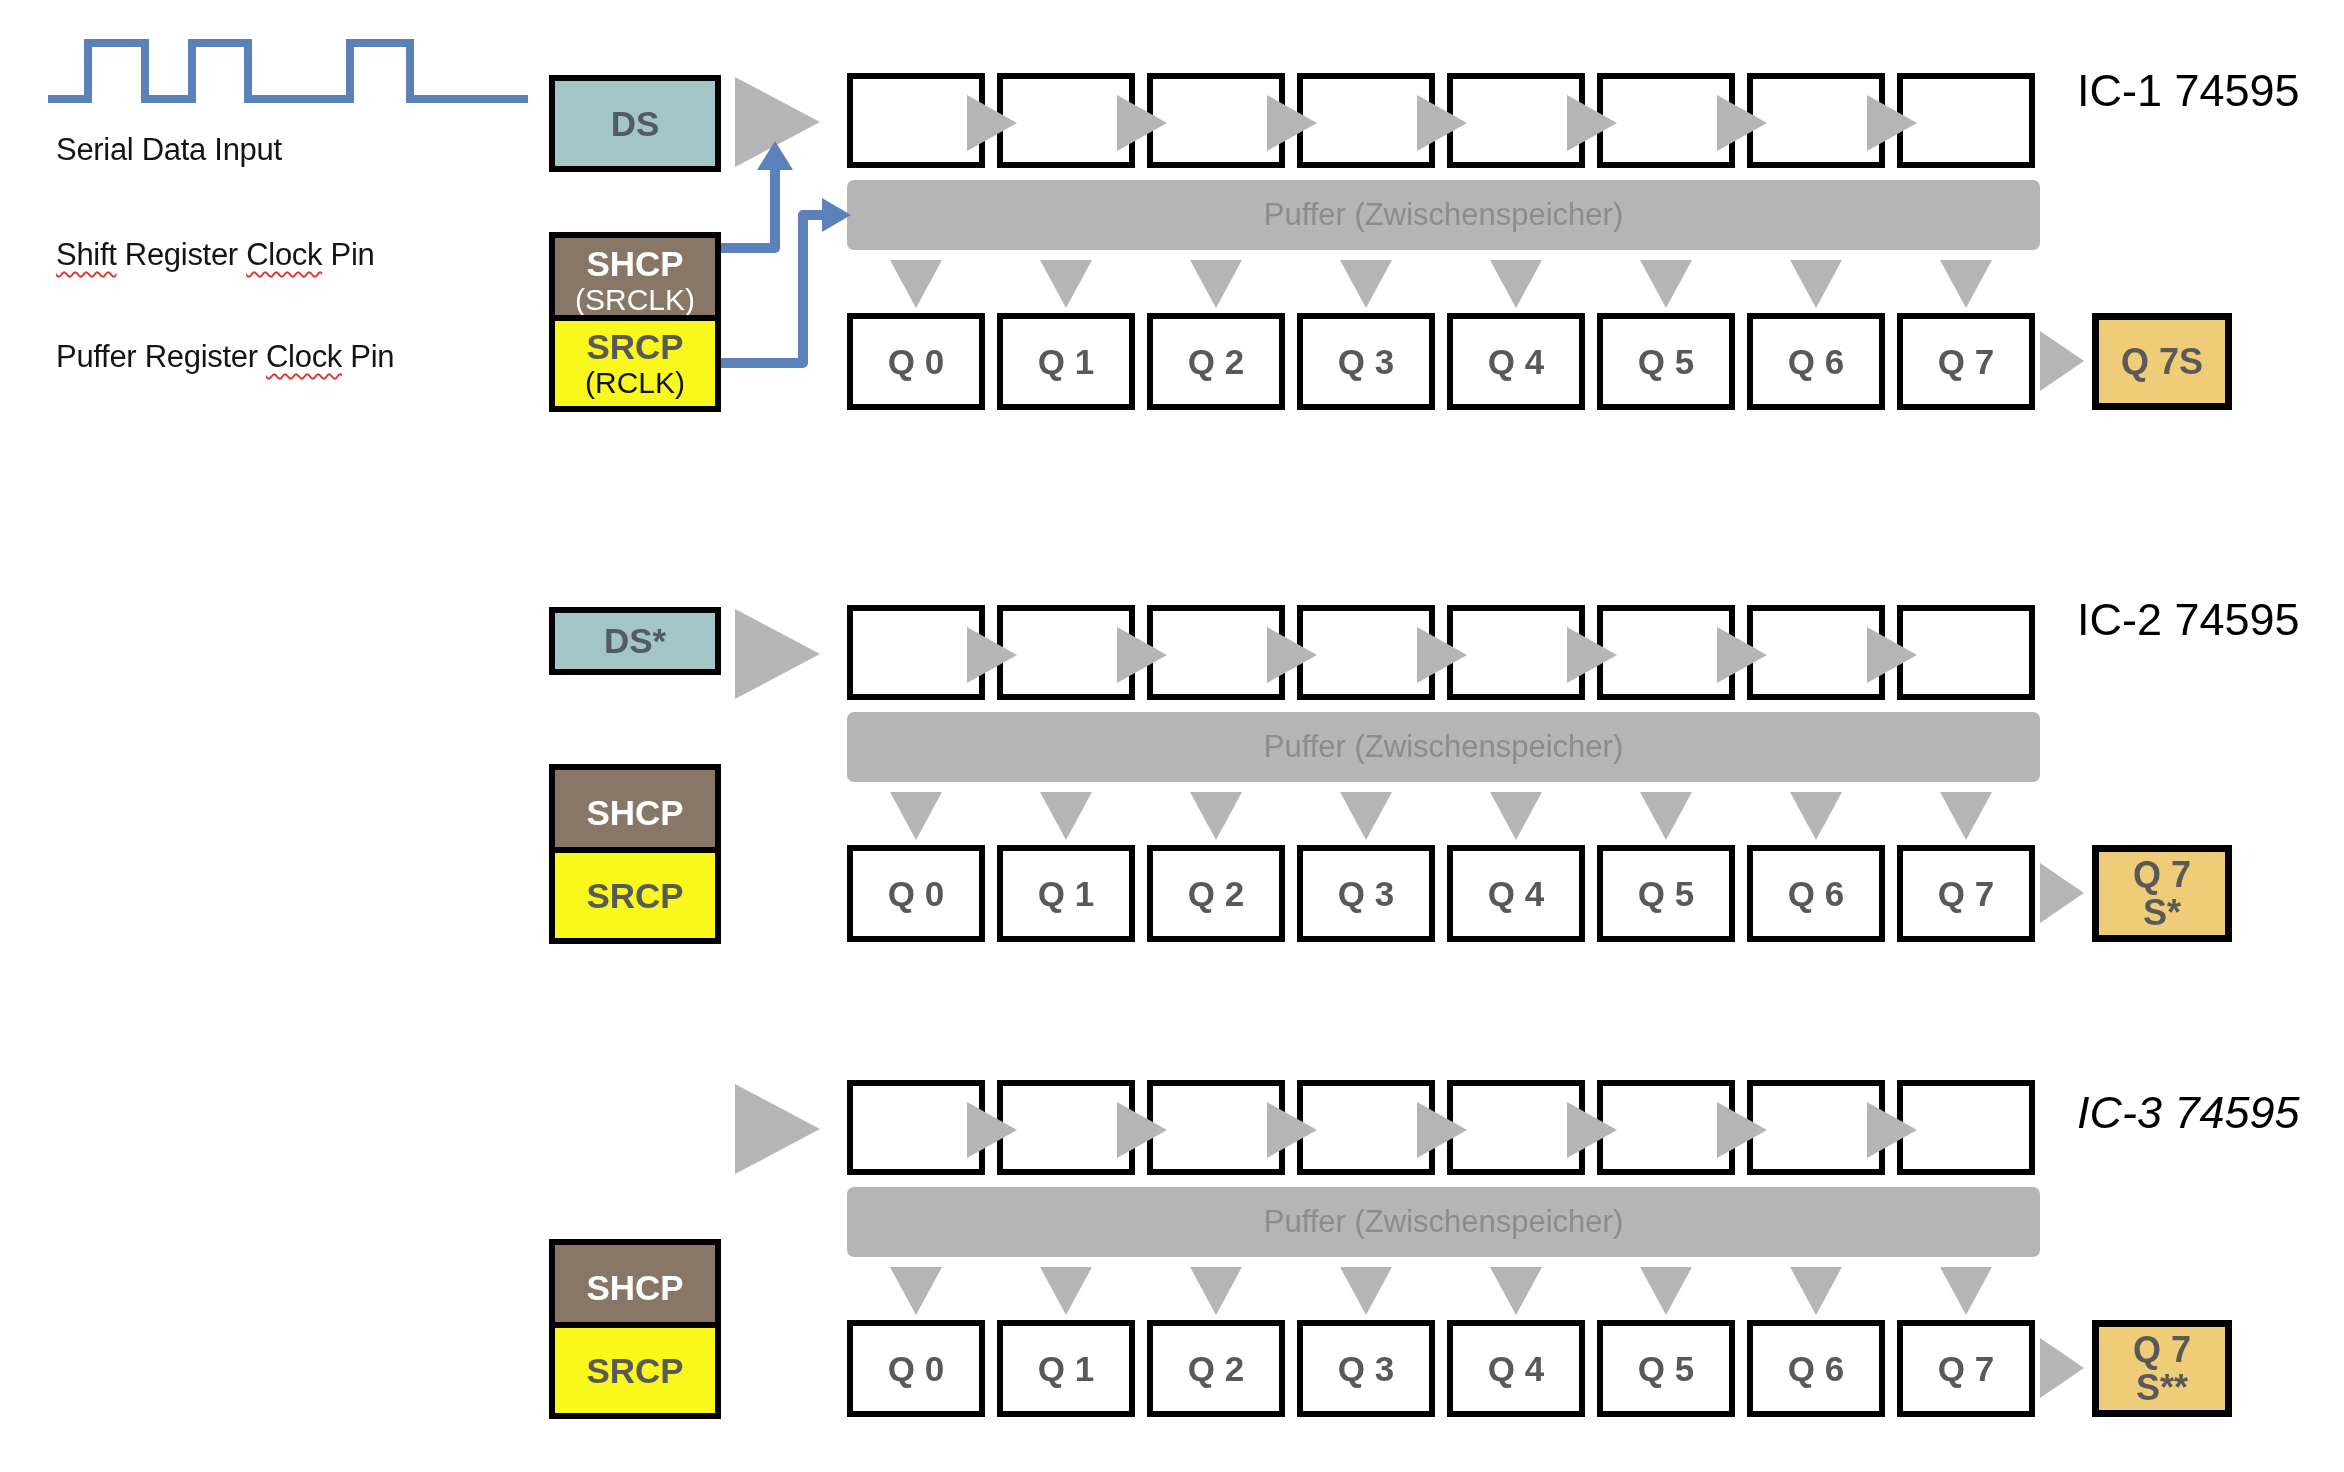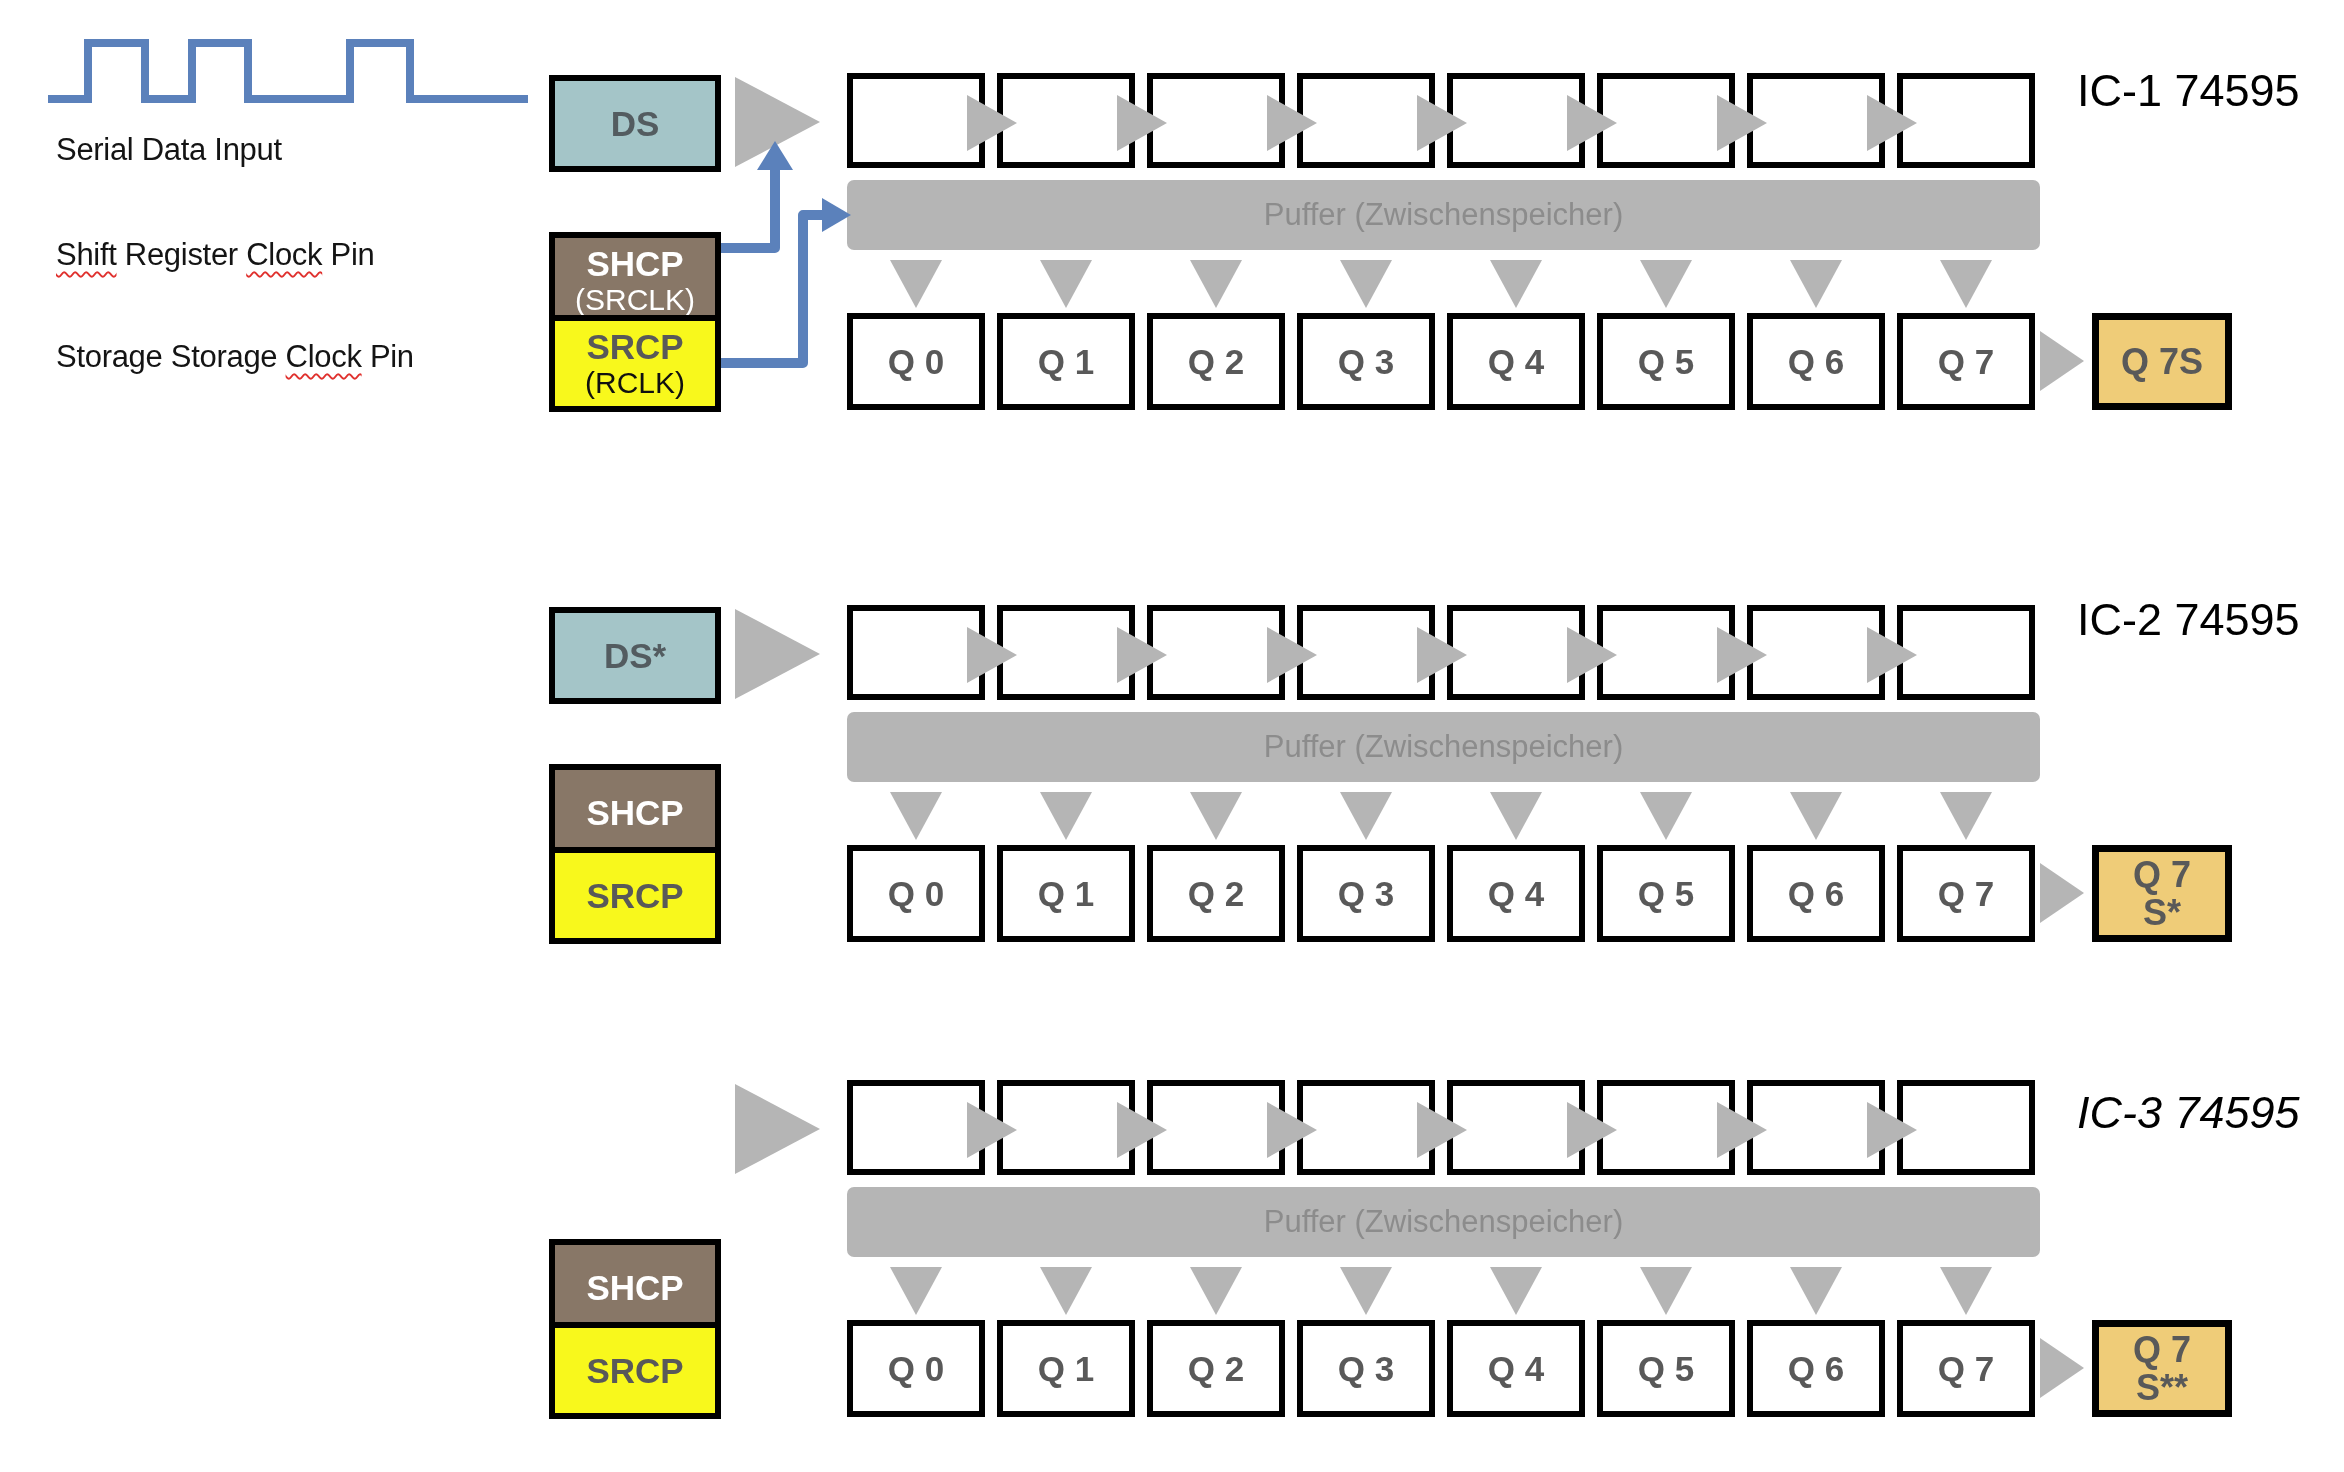--- a/index.html
+++ b/index.html
@@ -60,21 +60,21 @@
   }
   .out span{color:var(--pin-text-gray);font-weight:700;font-size:36px;}
   #overlay{position:absolute;left:0;top:0;pointer-events:none;}
 </style>
 </head>
 <body>
 
 <div id="canvas">
     <div class="caption" style="top: 133px;"><span>Serial Data Input</span></div>
     <div class="caption" style="top: 238px;"><span class="sq">Shift</span><span> Register </span><span class="sq">Clock</span><span> Pin</span></div>
-    <div class="caption" style="top: 340px;"><span>Storage Storage </span><span class="sq">Clock</span><span> Pin</span></div>
+    <div class="caption" style="top: 340px;"><span>Puffer Register </span><span class="sq">Clock</span><span> Pin</span></div>
     <div class="ic-section" style="top: 73px; height: 360px;">
       <div class="ic-name" style="left: 2077px; top: -5px;">IC-1 74595</div>
       <div class="pin pin-ds" style="left: 549px; top: 2px; width: 172px; height: 97px;">
         <span class="main">DS</span>
       </div>
       <div class="pin pin-shcp" style="left: 549px; top: 127px; width: 172px; height: 97px;">
         <span class="main">SHCP</span>
         <span class="sub">(SRCLK)</span>
       </div>
       <div class="pin pin-srcp" style="left: 549px; top: 242px; width: 172px; height: 97px;">
@@ -116,21 +116,21 @@
       <div class="qcell" style="left: 1597px; top: 240px; width: 138px; height: 97px;">Q 5</div>
       <div class="qcell" style="left: 1747px; top: 240px; width: 138px; height: 97px;">Q 6</div>
       <div class="qcell" style="left: 1897px; top: 240px; width: 138px; height: 97px;">Q 7</div>
       <div class="tri-r-sm" style="left: 2040px; top: 258px;"></div>
       <div class="out" style="left: 2092px; top: 240px; width: 140px; height: 97px;">
         <span>Q 7S</span>
       </div>
     </div>
     <div class="ic-section" style="top: 605px; height: 360px;">
       <div class="ic-name" style="left: 2077px; top: -8px;">IC-2 74595</div>
-      <div class="pin pin-ds" style="left: 549px; top: 2px; width: 172px; height: 97px;">
+      <div class="pin pin-ds" style="left: 549px; top: 2px; width: 172px; height: 68px;">
         <span class="main">DS*</span>
       </div>
       <div class="pin pin-shcp" style="left: 549px; top: 127px; width: 172px; height: 97px;">
         <span class="main">SHCP</span>
       </div>
       <div class="pin pin-srcp" style="left: 549px; top: 242px; width: 172px; height: 97px;">
         <span class="main">SRCP</span>
       </div>
       <div class="tri-r-big" style="left: 735px; top: 4px;"></div>
       <div class="cell" style="left: 847px; top: 0px; width: 138px; height: 95px;"></div>

